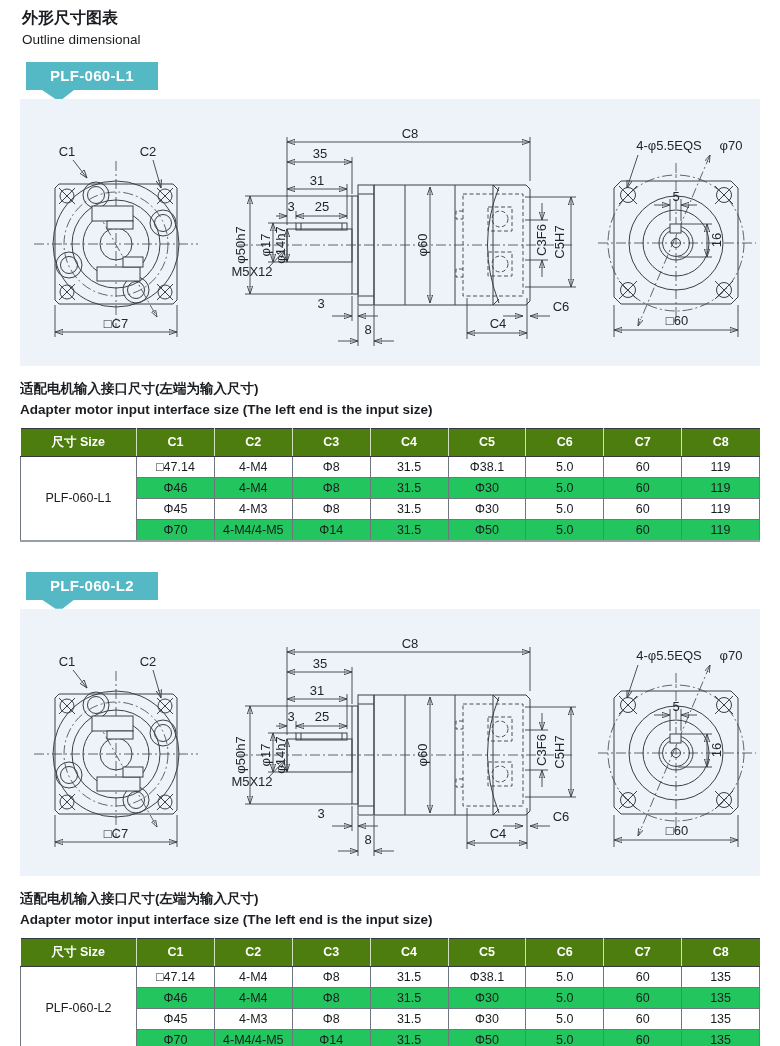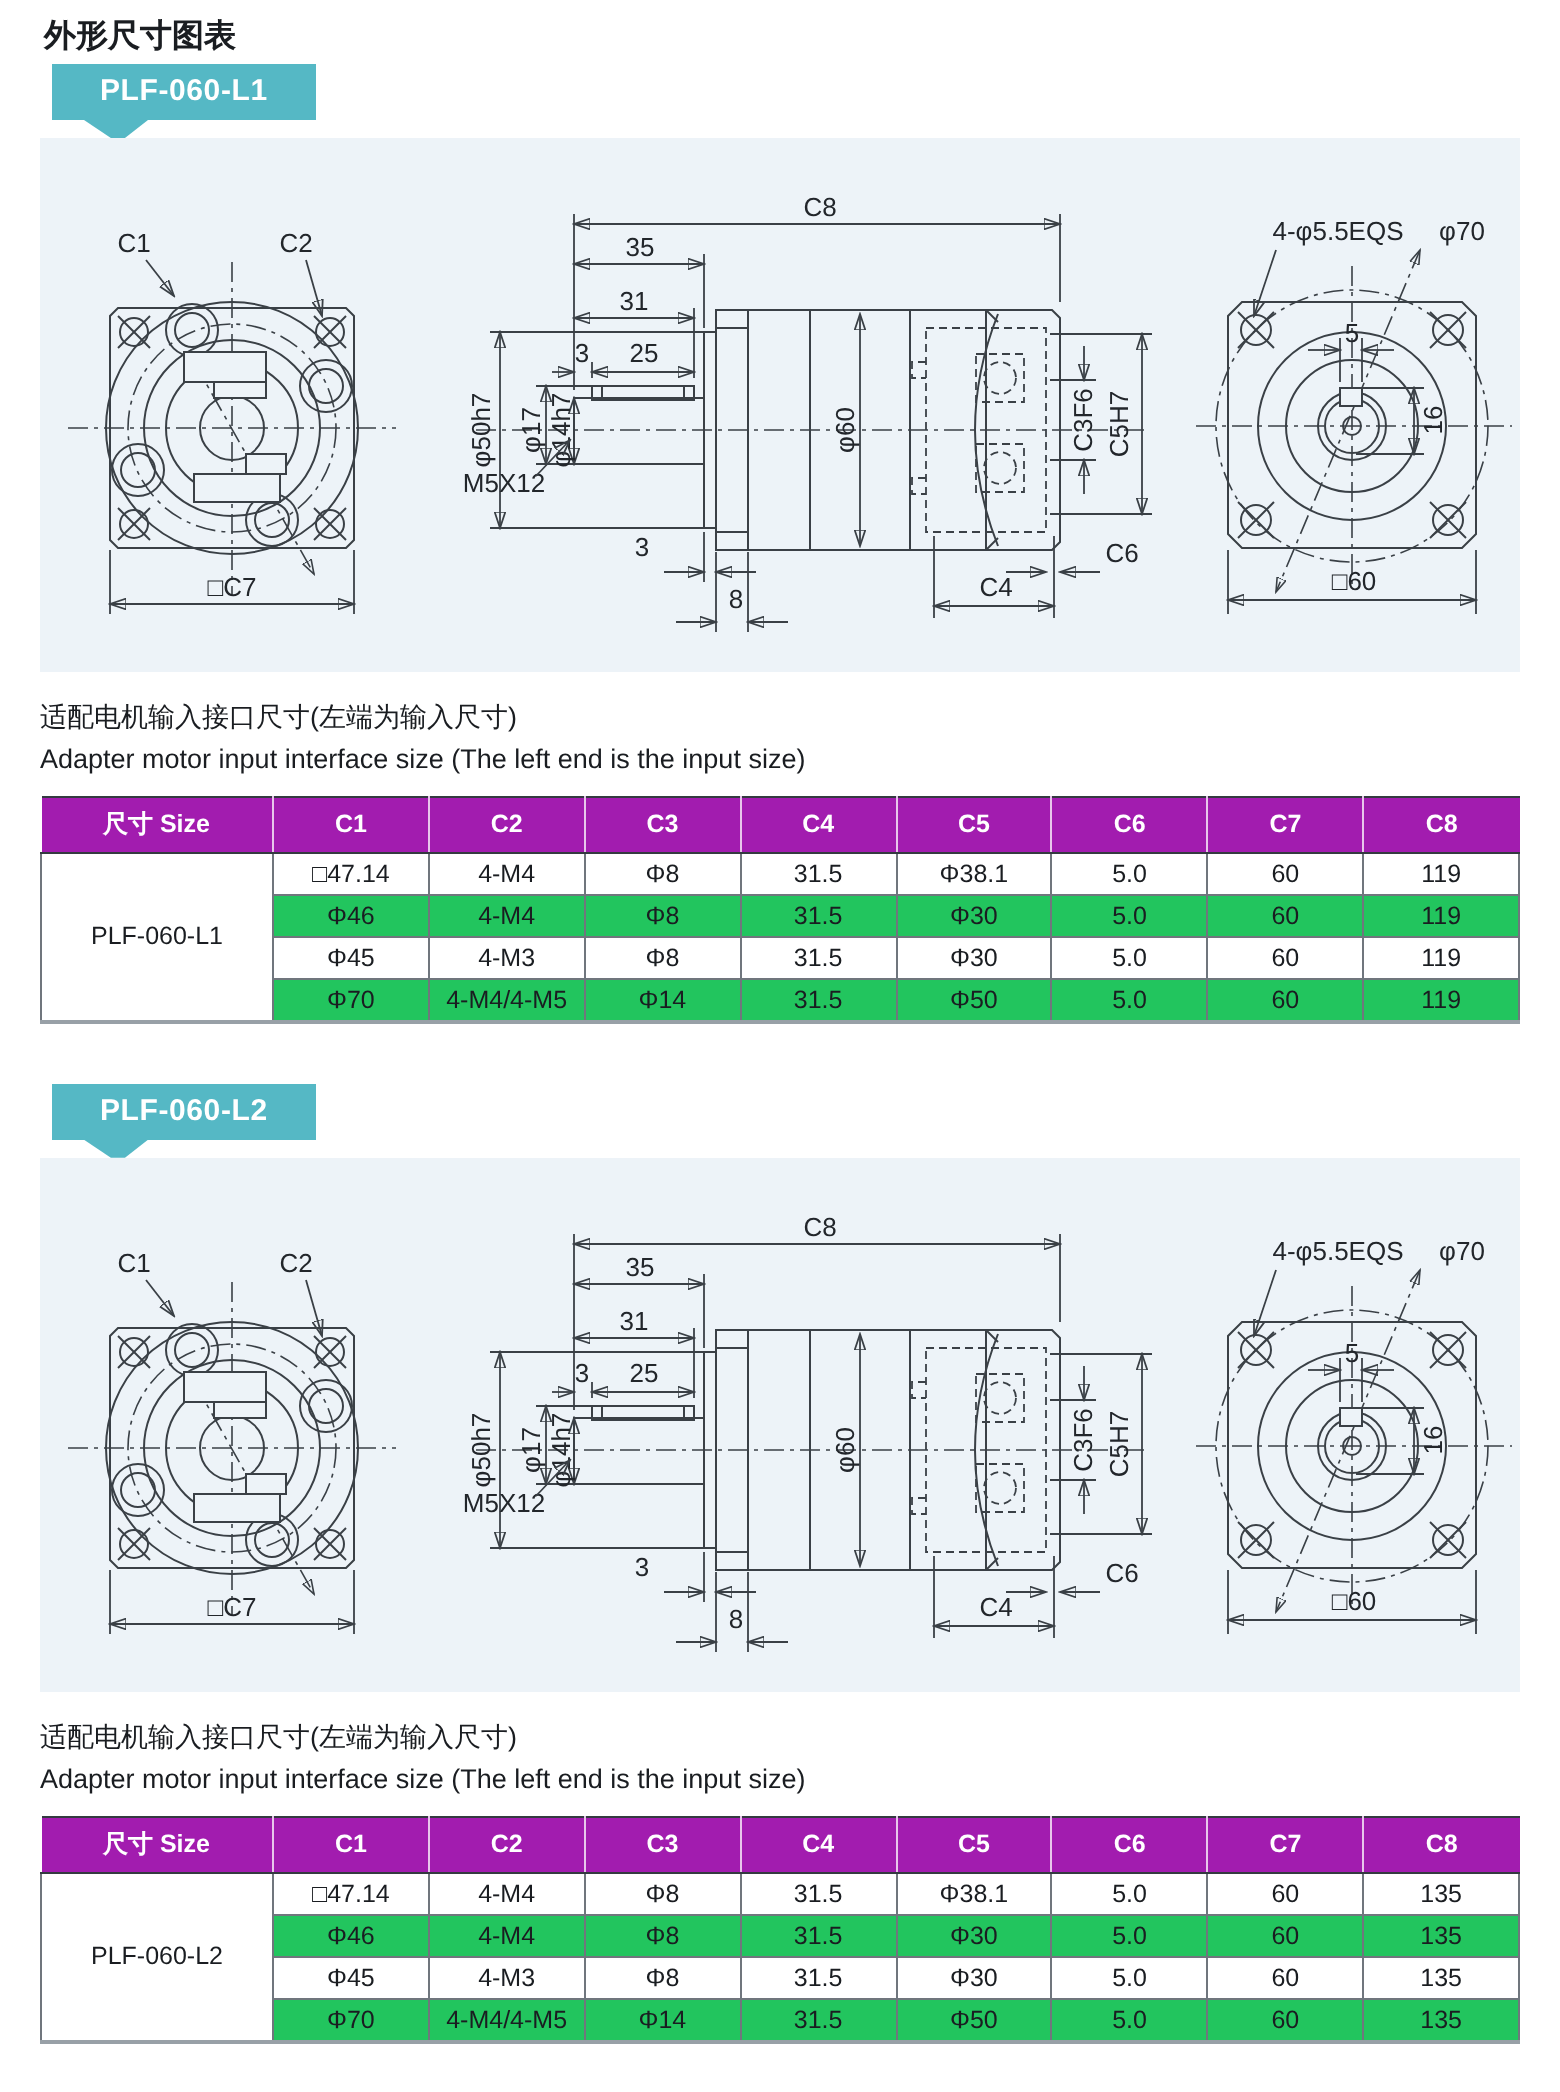--- a/index.html
+++ b/index.html
@@ -7,24 +7,24 @@
   .wrap { padding:6px 20px 8px 20px; }
   .title { font-size:16px; font-weight:bold; margin:2px 0 3px 2px; }
   .subtitle { font-size:13.5px; margin:0 0 15px 2px; }
   .badge { position:relative; display:inline-block; background:#55b8c5; color:#fff;
            font-weight:bold; font-size:15px; padding:5px 24px 6px 24px; margin-left:6px;
            letter-spacing:.3px; }
   .badge::after { content:""; position:absolute; left:16px; top:100%; width:32px; height:9px;
            background:#55b8c5; clip-path:polygon(0 0,100% 0,64% 100%,42% 100%); }
   .panel { margin-top:9px; background:#edf3f8; height:267px; }
   .panel svg { display:block; width:740px; height:267px; }
-  .note { margin-top:13px; font-size:13.5px; line-height:1.55; }
+  .note { margin-top:13px; font-size:13.5px; line-height:1.55;font-weight:bold; }
   table.dim { border-collapse:collapse; width:740px; margin-top:7px; table-layout:fixed;
            border-top:1px solid #343a40; border-bottom:2px solid #98a0a7; }
-  table.dim th { background:#a21caf; color:#ffffff; font-size:12.5px; font-weight:bold;
+  table.dim th { background:#4d7c0f; color:#ffffff; font-size:12.5px; font-weight:bold;
            height:27px; border-right:1px solid rgba(255,255,255,.75);
            border-bottom:1px solid #343a40; padding:0; }
   table.dim th:last-child { border-right:none; }
   table.dim td { font-size:12.5px; text-align:center; vertical-align:middle; height:20px;
            padding:0; border:1px solid #70767d; background:#ffffff; }
   table.dim tr.alt td { background:#22c55e; }
   table.dim td.model { background:#ffffff; }
   .sec2 { margin-top:30px; }
   
   .draw line, .draw path, .draw rect, .draw circle { stroke:#3a4046; fill:none; stroke-width:1; }
@@ -32,20 +32,21 @@
   .draw .dash { stroke-dasharray:4 2.5; stroke-width:.9; }
   .draw .dim { stroke-width:.9; }
   .draw .wf { fill:#edf3f8; }
   .draw text { font:13px "Liberation Sans",sans-serif; fill:#22262b; stroke:none; text-anchor:middle; }
 </style>
 </head>
 <body>
 
 <div class="wrap">
   <div class="title">外形尺寸图表</div>
+  <div class="subtitle">Outline dimensional</div>
 
   <section>
     <div class="badge">PLF-060-L1</div>
     <div class="panel">
 <svg class="draw" viewBox="0 0 740 267" xmlns="http://www.w3.org/2000/svg">
   <defs>
     <marker id="ae" viewBox="0 0 10 7" refX="9" refY="3.5" markerWidth="10" markerHeight="7" orient="auto">
       <path d="M0,0.5 L9,3.5 L0,6.5 Z" fill="#3a4046" stroke="none"></path>
     </marker>
     <marker id="as" viewBox="0 0 10 7" refX="9" refY="3.5" markerWidth="10" markerHeight="7" orient="auto-start-reverse">

